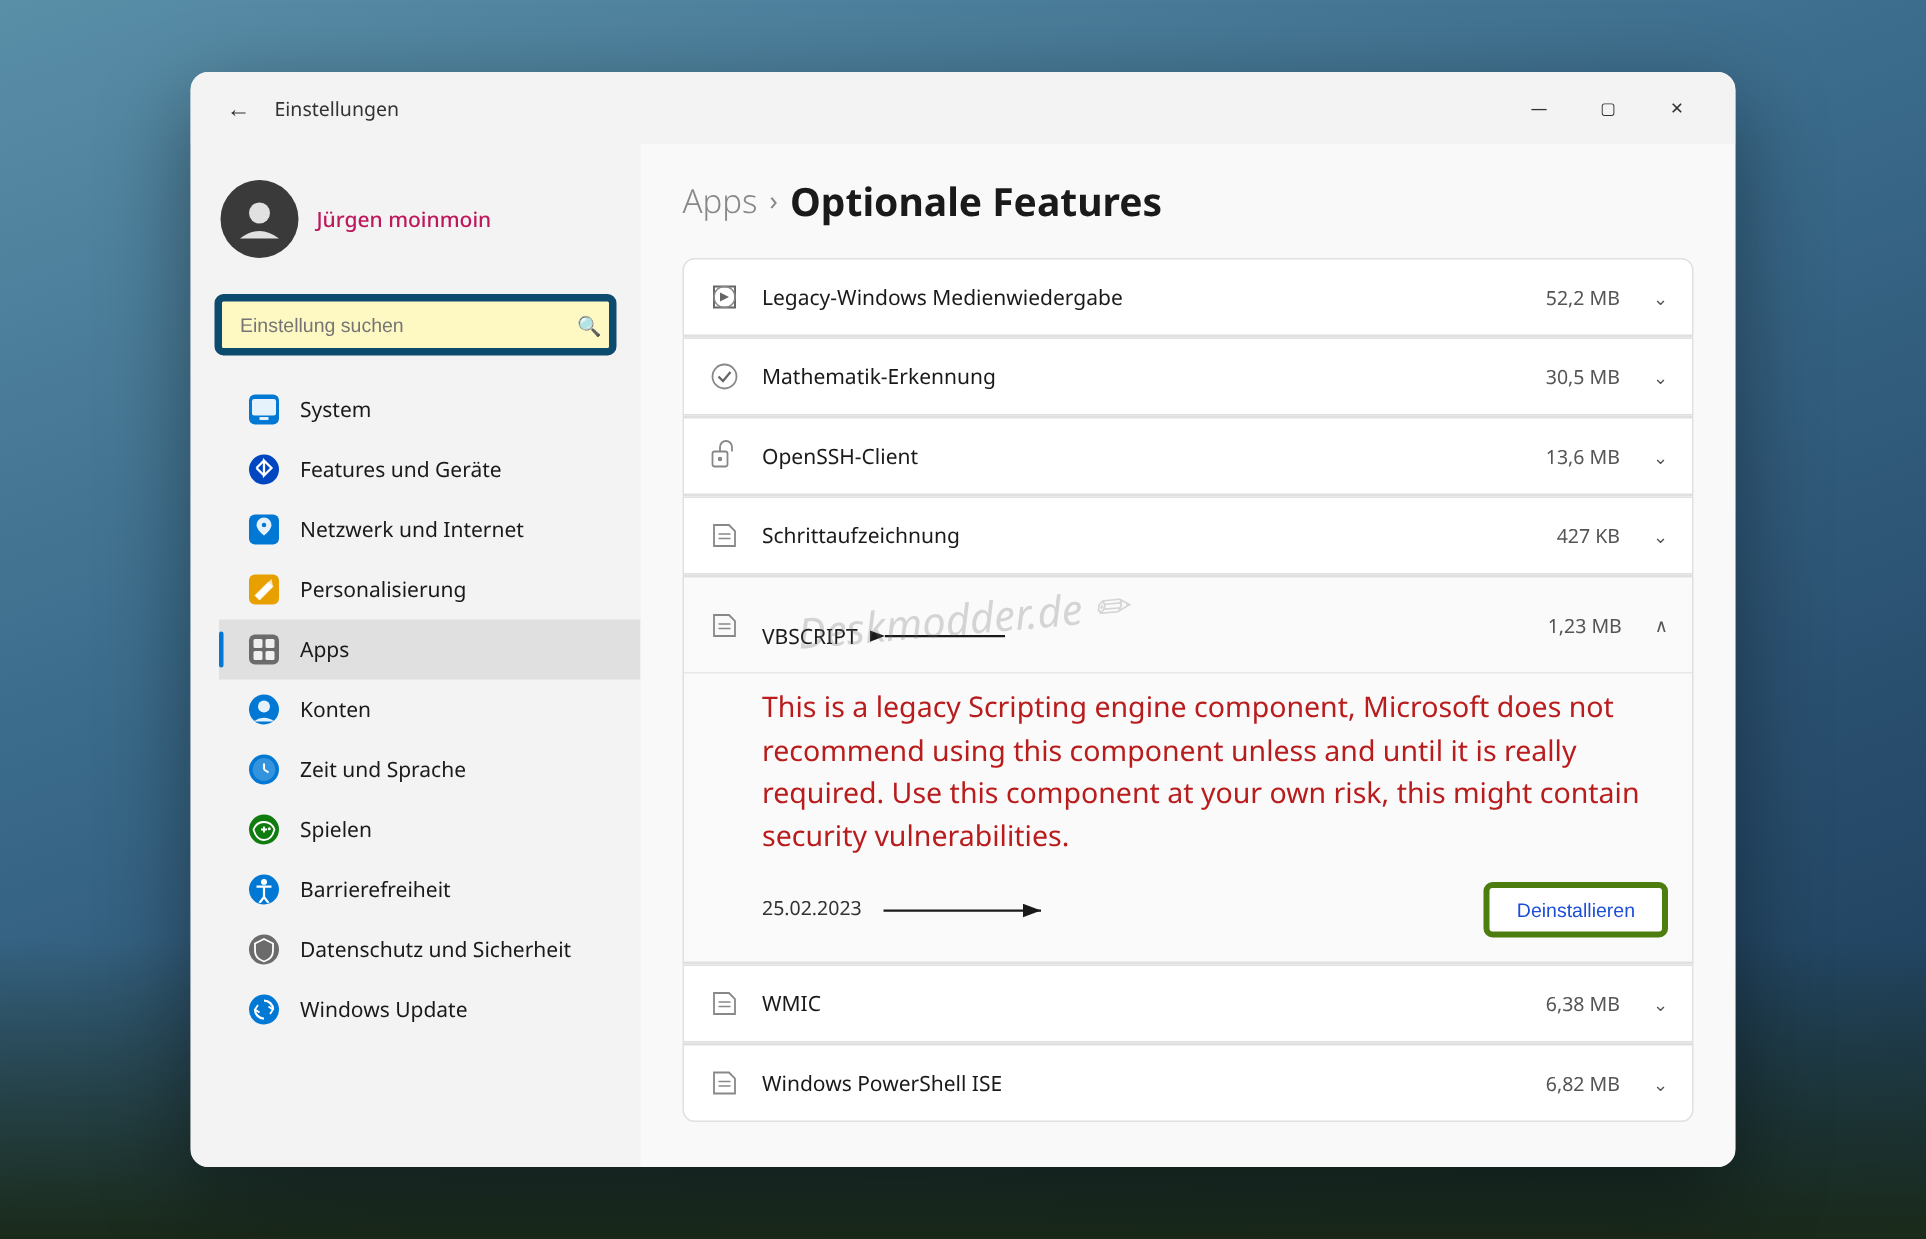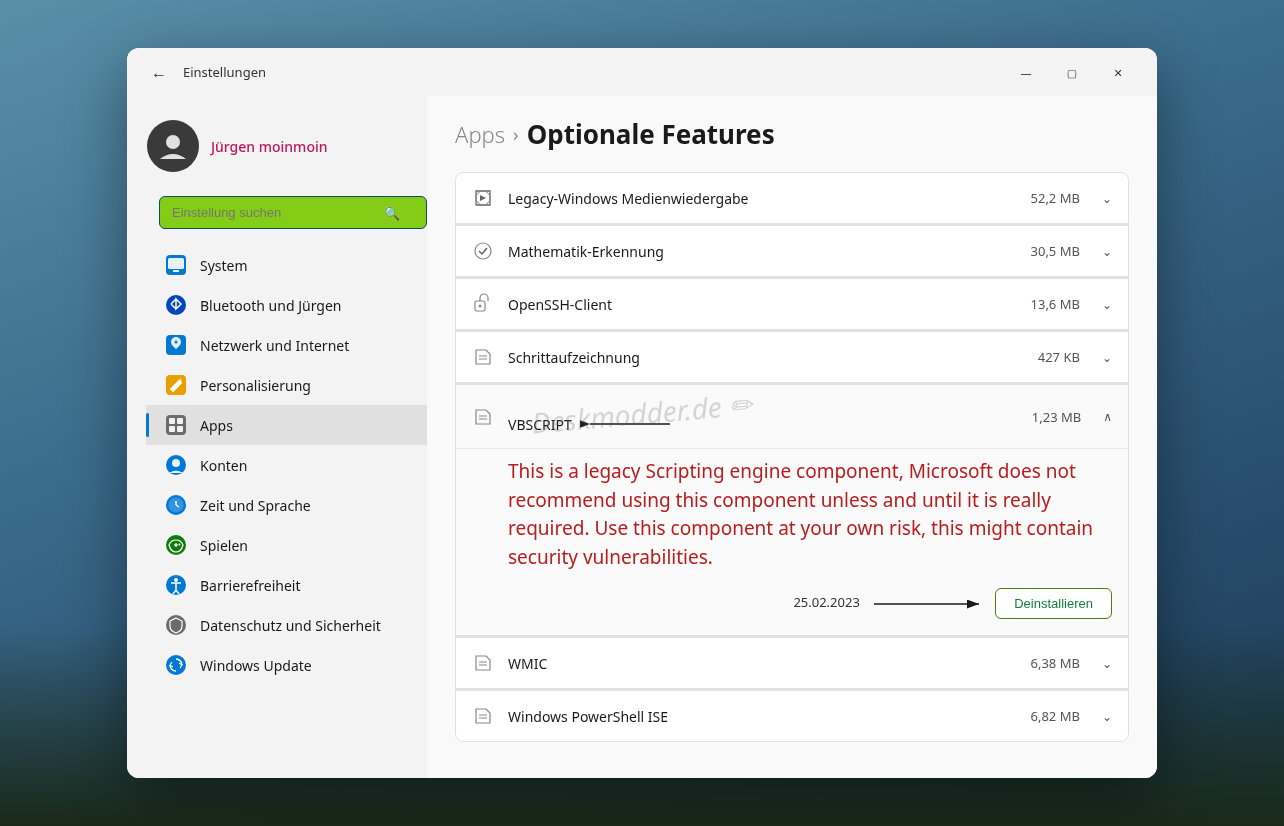--- a/index.html
+++ b/index.html
@@ -102,27 +102,26 @@
       font-weight: 500;
       color: #be185d;
     }
     .search-box {
       margin: 8px 16px;
       position: relative;
     }
     .search-input {
       width: 100%;
       padding: 8px 36px 8px 12px;
-      border: 1px solid #0c4a6e;
+      border: 5px solid #0c4a6e;
       border-radius: 6px;
-      background: #84cc16;
+      background: #fef9c3;
       font-size: 13px;
       color: #555;
       outline: none;
-      margin-left: 16px;
     }
     .search-icon {
       position: absolute;
       right: 10px; top: 50%;
       transform: translateY(-50%);
       color: #666;
       font-size: 13px;
     }
     .nav-list {
       margin-top: 8px;
@@ -241,34 +240,34 @@
     }
     .feature-desc {
       font-size: 19px;
       color: #b91c1c;
       line-height: 1.5;
       margin-bottom: 17px;
     }
     .feature-footer {
       display: flex;
       align-items: center;
-      justify-content: flex-end;
+      justify-content: space-between;
     }
     .feature-date {
       font-size: 13px;
       color: #333;
     }
     .deinstall-btn {
       padding: 7px 18px;
       background: white;
-      border: 1px solid #4d7c0f;
+      border: 4px solid #4d7c0f;
       border-radius: 6px;
       font-size: 13px;
       cursor: pointer;
-      color: #15803d;
+      color: #1d4ed8;
     }
     .watermark {
       position: absolute;
       top: 50%;
       left: 50%;
       transform: translate(-50%, -50%) rotate(-5deg);
       font-size: 28px;
       color: rgba(100,100,100,0.25);
       pointer-events: none;
       z-index: 10;
@@ -320,21 +319,21 @@
               </svg>
           </div>
           <span>System</span>
         </div>
         <div class="nav-item">
           <div class="nav-icon icon-bluetooth">
             <svg width="18" height="18" viewBox="0 0 18 18">
                 <path d="M9 3 L14 8 L9 13 L9 3Z M9 13 L14 8 M9 3 L4 8 M9 13 L4 8" stroke="white" stroke-width="1.5" fill="none"></path>
               </svg>
           </div>
-          <span>Bluetooth und Jürgen</span>
+          <span>Features und Geräte</span>
         </div>
         <div class="nav-item">
           <div class="nav-icon icon-network">
             <svg width="18" height="18" viewBox="0 0 18 18">
                 <path d="M9 13 Q4 9 4 6 A5 5 0 0 1 14 6 Q14 9 9 13Z" fill="white" opacity="0.9"></path>
                 <circle cx="9" cy="6" r="1.5" fill="#0078d4"></circle>
               </svg>
           </div>
           <span>Netzwerk und Internet</span>
         </div>

